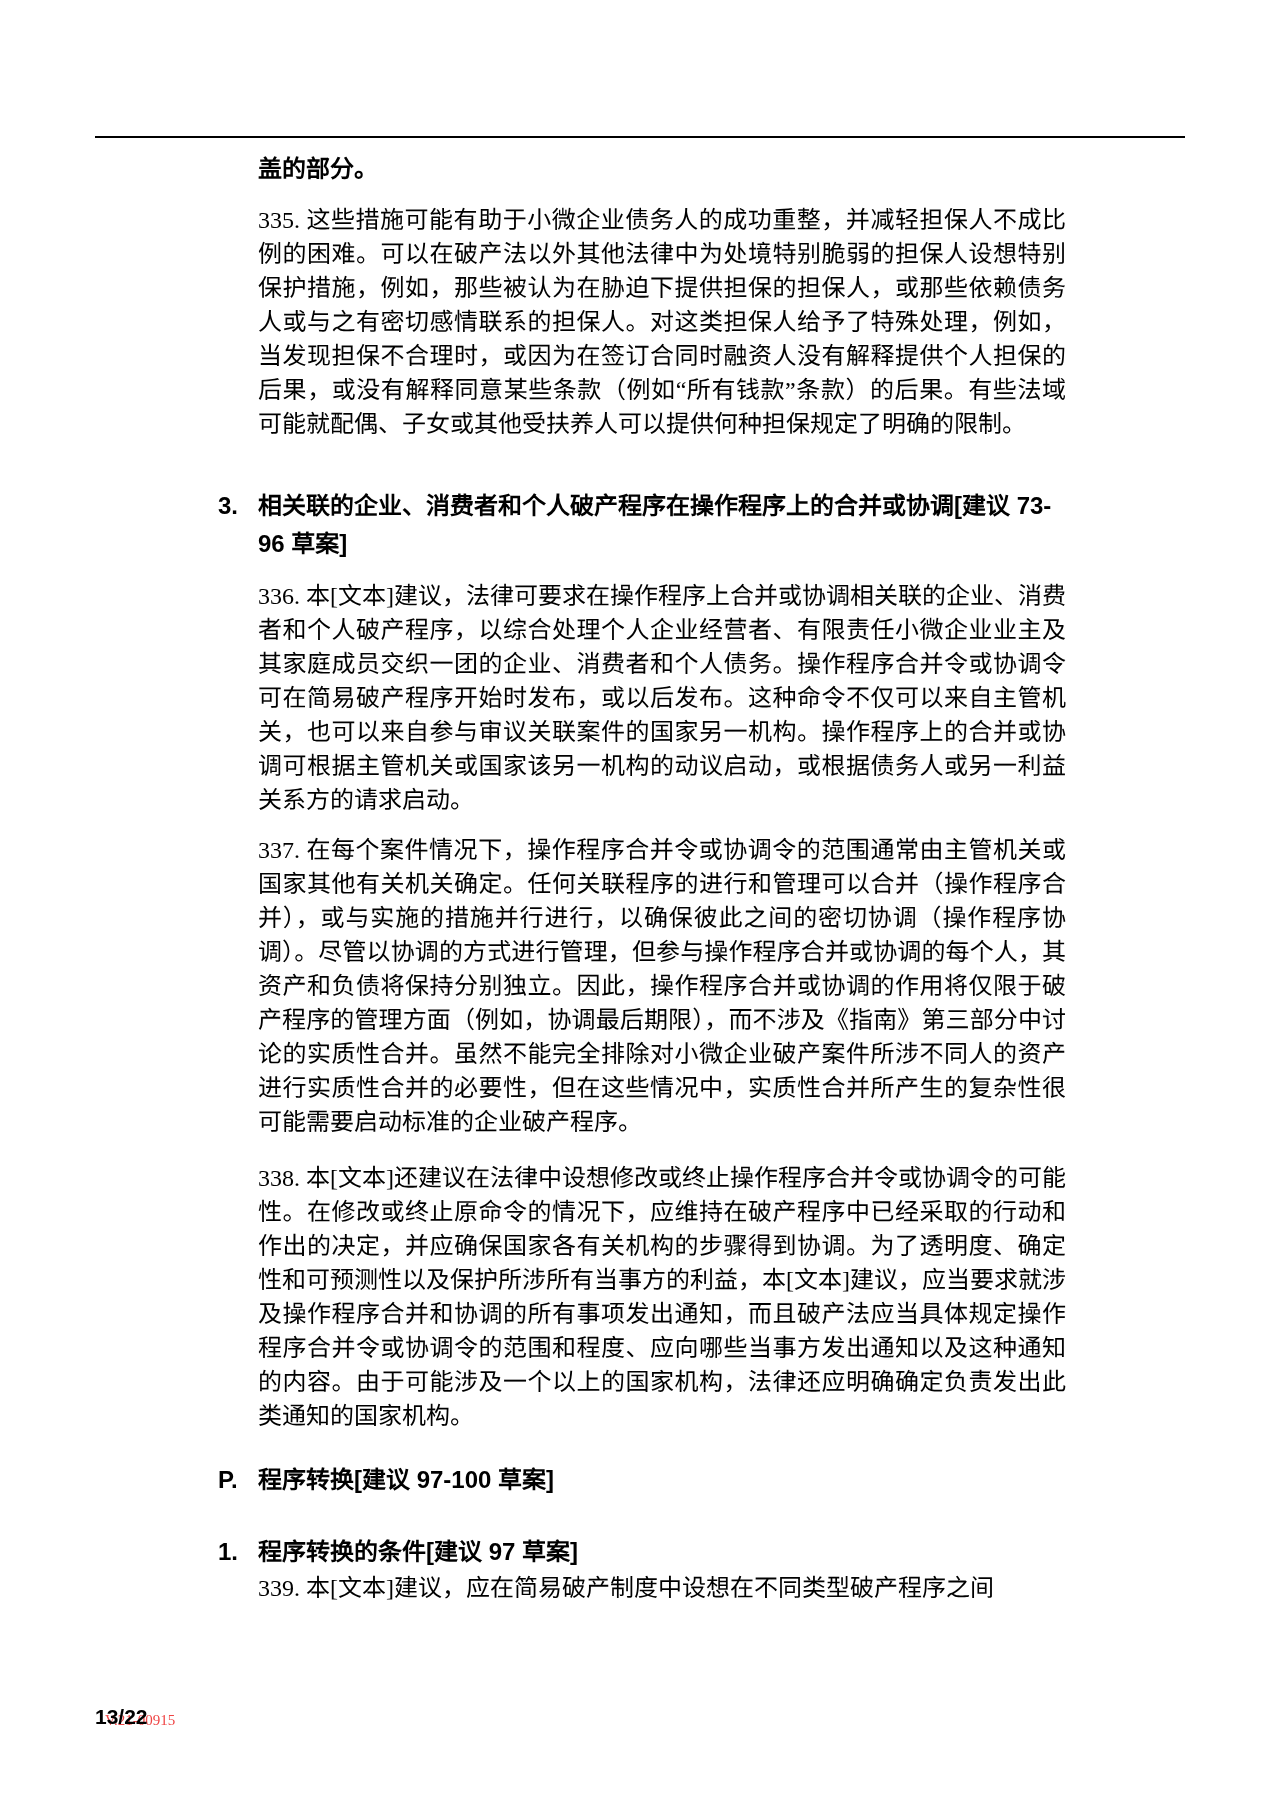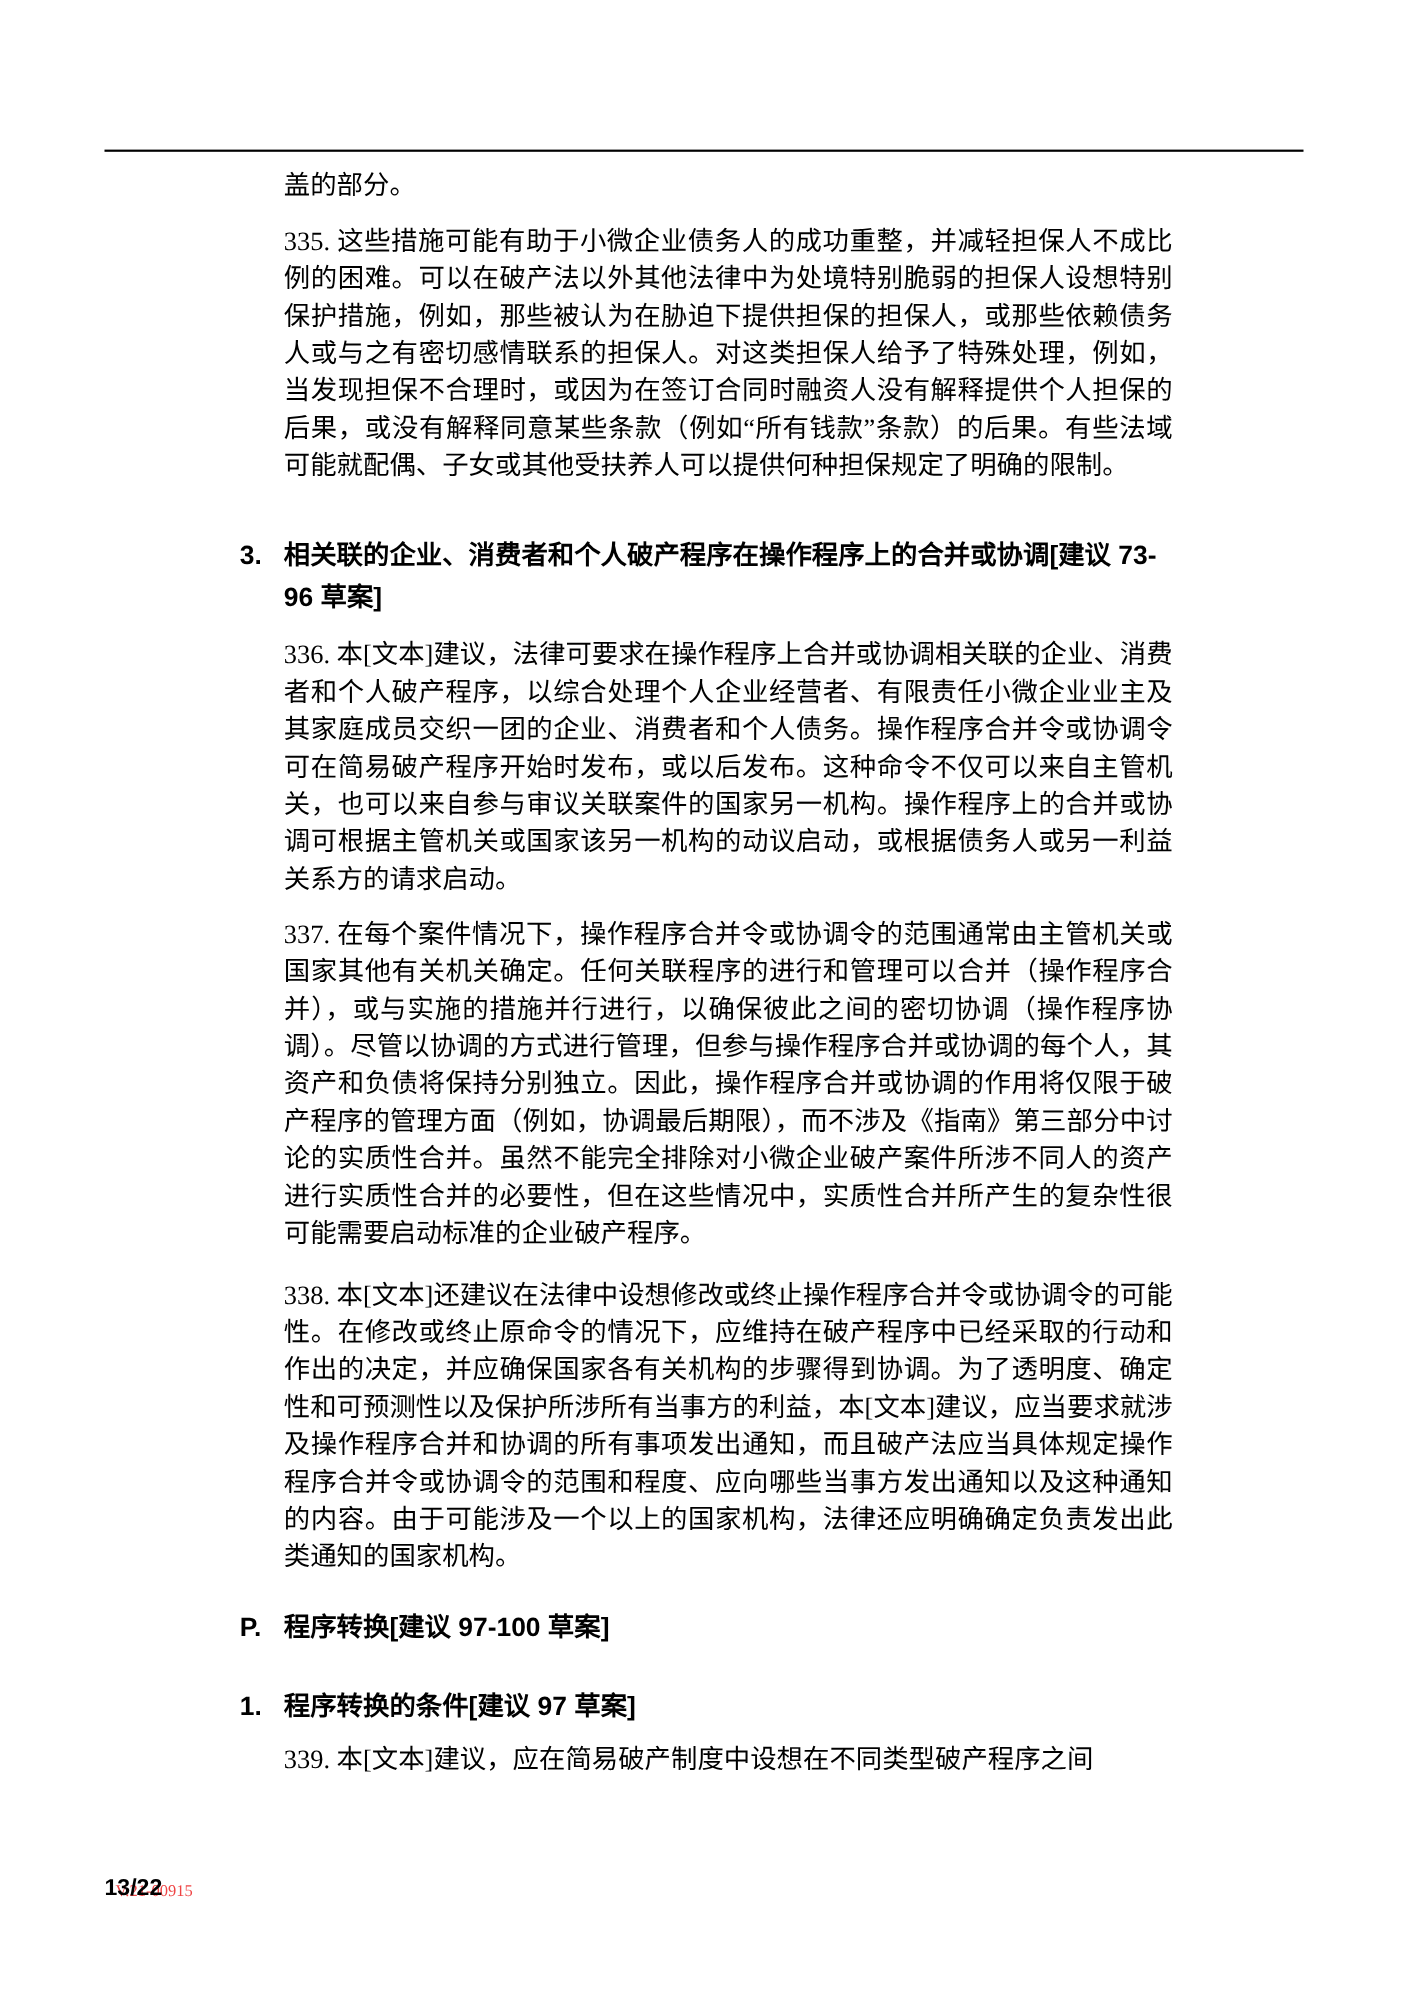--- a/index.html
+++ b/index.html
@@ -41,26 +41,26 @@
     left: 258px;
     width: 808px;
   }
   .para {
     margin: 0;
     font-size: 24px;
     line-height: 34px;
     text-align: justify;
     font-family: "Liberation Serif", serif;
   }
-  .para.carryover { margin-top: 0; text-align: left; }
+  .para.carryover { margin-top: 0; text-align: left; font-weight: bold; }
   .para.p335 { margin-top: 17px; }
   .para.p336 { margin-top: 16px; }
   .para.p337 { margin-top: 16px; }
   .para.p338 { margin-top: 22px; }
-  .para.p339 { margin-top: 12px; }
+  .para.p339 { margin-top: 0; }
   .heading {
     display: flex;
     margin-left: -40px; 
     font-family: "Liberation Sans", sans-serif;
     font-weight: bold;
     font-size: 24px;
     line-height: 38px;
   }
   .heading .h-num {
     flex: none;

